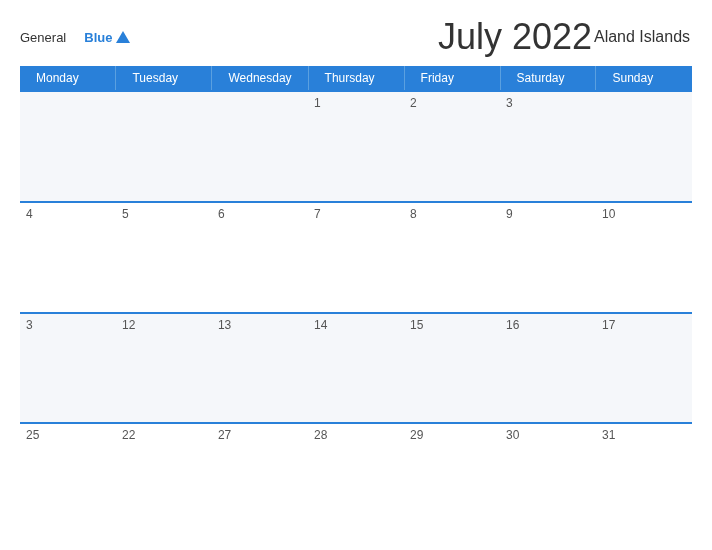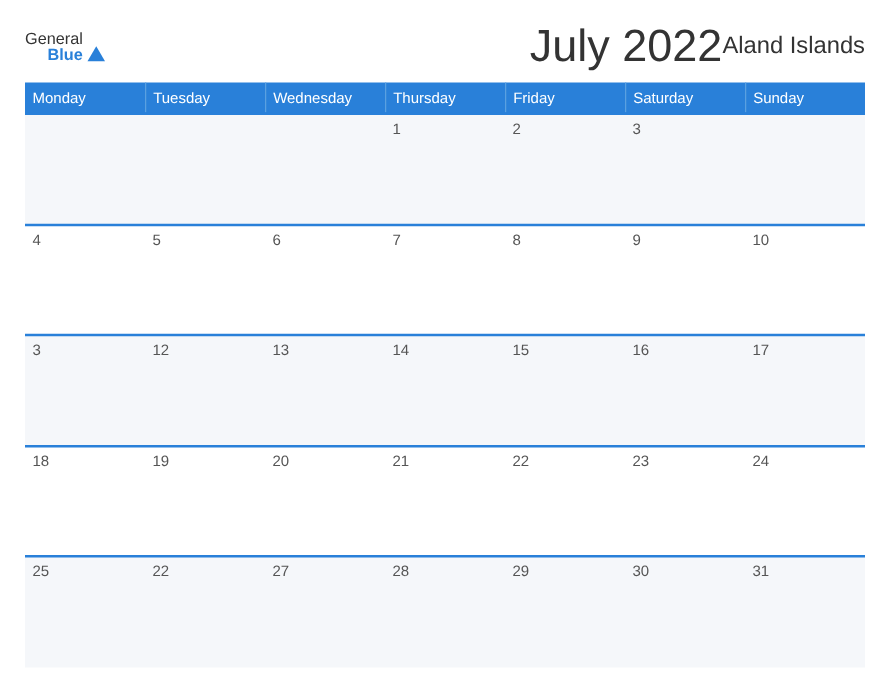--- a/index.html
+++ b/index.html
@@ -18,21 +18,21 @@
       flex-direction: column;
     }
     .header {
       display: flex;
       align-items: center;
       justify-content: space-between;
       margin-bottom: 8px;
     }
     .logo {
       display: flex;
-      flex-direction: column;
+      flex-direction: row;
       align-items: flex-start;
       line-height: 1;
     }
     .logo-general {
       font-size: 13px;
       color: #333;
       font-weight: normal;
     }
     .logo-blue {
       font-size: 13px;
@@ -56,36 +56,36 @@
       margin-bottom: 1px;
     }
     .calendar-title {
       font-size: 36px;
       color: #333;
       font-weight: normal;
       text-align: right;
       flex: 1;
     }
     .region-label {
-      font-size: 19px;
+      font-size: 16px;
       color: #333;
-      text-align: right;
+      text-align: center;
       min-width: 100px;
     }
     .calendar-table {
       width: 100%;
       border-collapse: collapse;
       flex: 1;
     }
     .calendar-table thead tr th {
       background: #2980d9;
       color: #fff;
       font-size: 12px;
       font-weight: normal;
-      padding: 5px 6px;
+      padding: 5px 16px;
       text-align: left;
       border-right: 1px solid #5aa0e0;
     }
     .calendar-table thead tr th:last-child {
       border-right: none;
     }
     .calendar-table tbody tr {
       border-top: 2px solid #2980d9;
     }
     .calendar-table tbody tr td {
@@ -207,43 +207,20 @@
             <span class="day-num">15</span>
           </td>
         <td>
             <span class="day-num">16</span>
           </td>
         <td>
             <span class="day-num">17</span>
           </td>
       </tr>
 
-      <tr>
-        <td>
-            <span class="day-num">18</span>
-          </td>
-        <td>
-            <span class="day-num">19</span>
-          </td>
-        <td>
-            <span class="day-num">20</span>
-          </td>
-        <td>
-            <span class="day-num">21</span>
-          </td>
-        <td>
-            <span class="day-num">22</span>
-          </td>
-        <td>
-            <span class="day-num">23</span>
-          </td>
-        <td>
-            <span class="day-num">24</span>
-          </td>
-      </tr>
 
       <tr>
         <td>
             <span class="day-num">25</span>
           </td>
         <td>
             <span class="day-num">22</span>
           </td>
         <td>
             <span class="day-num">27</span>

